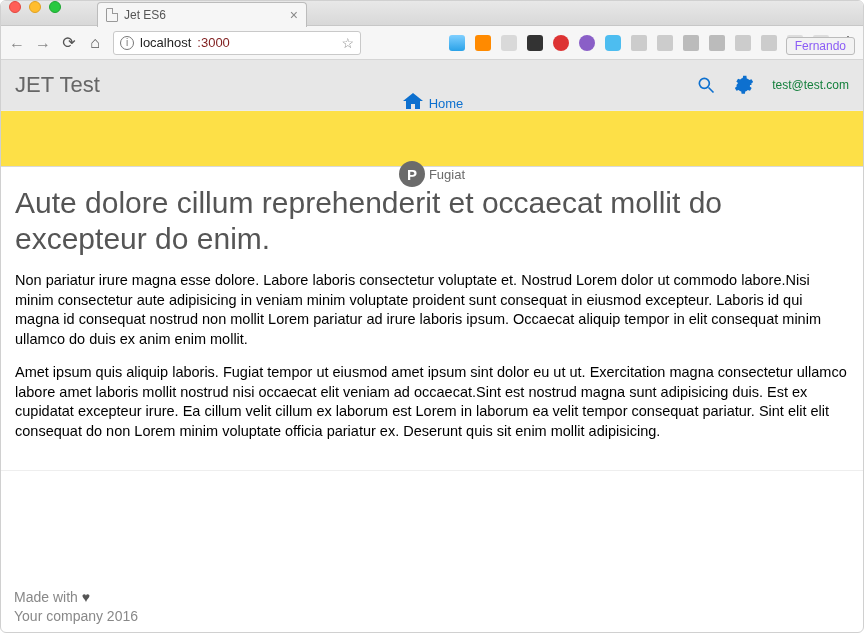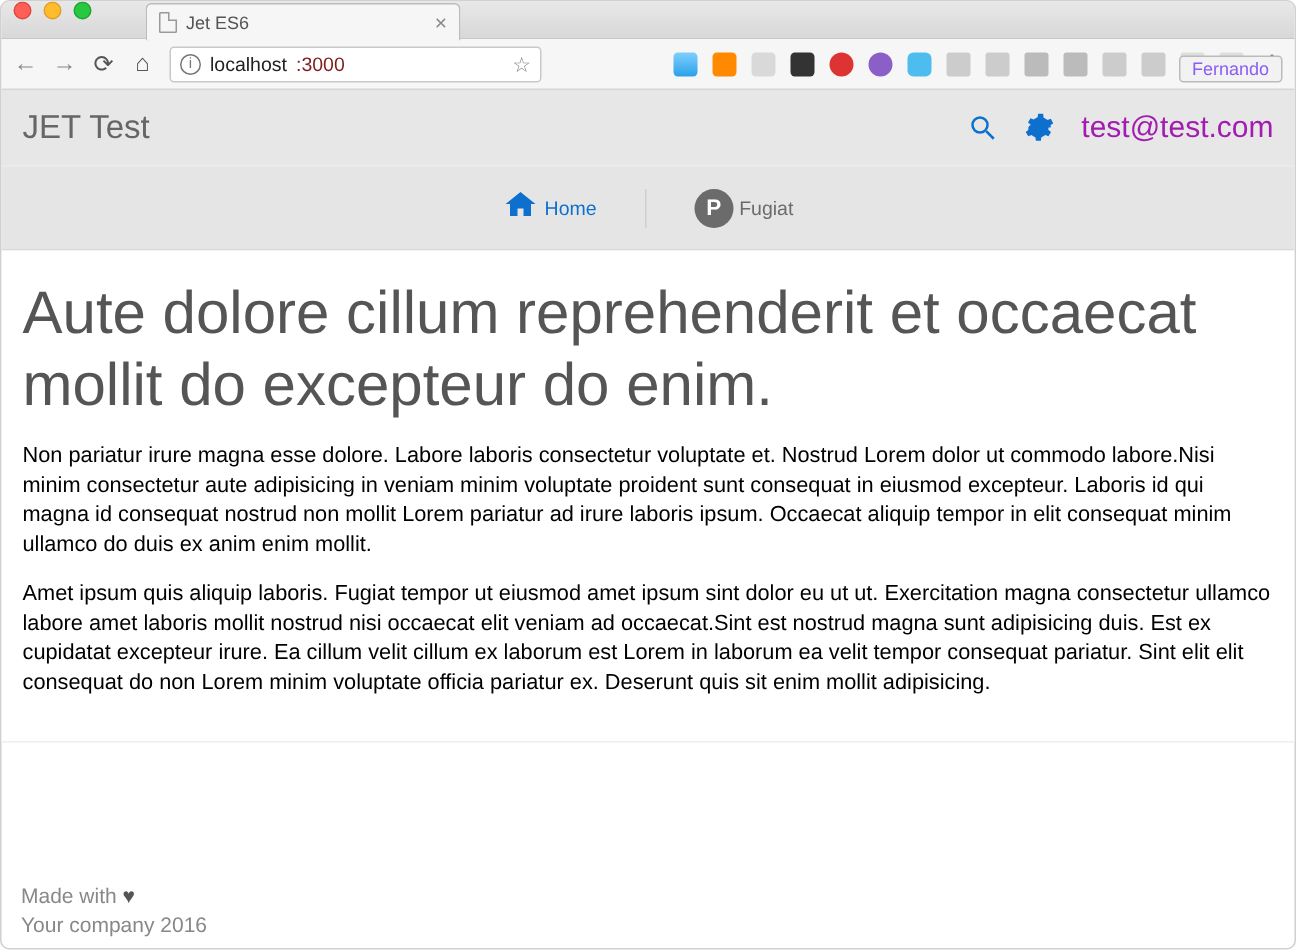--- a/index.html
+++ b/index.html
@@ -98,50 +98,51 @@
       align-items:center;
     }
     .app-title {
       font-size:22px;
       color:#666;
       font-weight:400;
     }
     .hdr-right{ margin-left:auto; display:flex; align-items:center; gap:18px;}
     .icon-search, .icon-gear { color:#0d70cf; }
     .icon-search svg, .icon-gear svg { width:20px; height:20px; display:block; }
-    .user-email { color:#a21caf; font-size:20px; }
+    .user-email { color:#15803d; font-size:12px; }
     
     .sub-nav {
-      background:#e5e5e5;
+      background:#fde047;
       border-bottom:1px solid #d9d9d9;
       height:56px;
       display:flex;
       align-items:center;
       justify-content:center;
-      gap:32px;
+      gap:22px;
+      flex-direction:column;
     }
     .nav-item { display:flex; align-items:center; gap:4px; font-size:13px; }
     .nav-item.home .house svg{ width:24px; height:24px; color:#0d70cf; }
     .nav-item.home span{ color:#0d70cf; }
     .nav-sep { width:1px; height:26px; background:#cfcfcf; }
     .nav-item.product .pbadge{
       width:26px; height:26px; border-radius:50%;
       background:#6b6b6b; color:#fff;
       font-weight:bold; font-size:15px;
       display:flex; align-items:center; justify-content:center;
     }
     .nav-item.product span{ color:#6b6b6b; }
     
     .content {
       background:#fff;
       padding: 18px 14px 14px 14px;
       border-bottom:1px solid #eee;
     }
     .content h1 {
-      font-size:40px;
+      font-size:30px;
       font-weight:400;
       color:#555;
       line-height:1.2;
       margin-bottom:14px;
     }
     .content p {
       font-size:14.5px;
       color:#000000;
       line-height:1.35;
       margin-bottom:14px;

